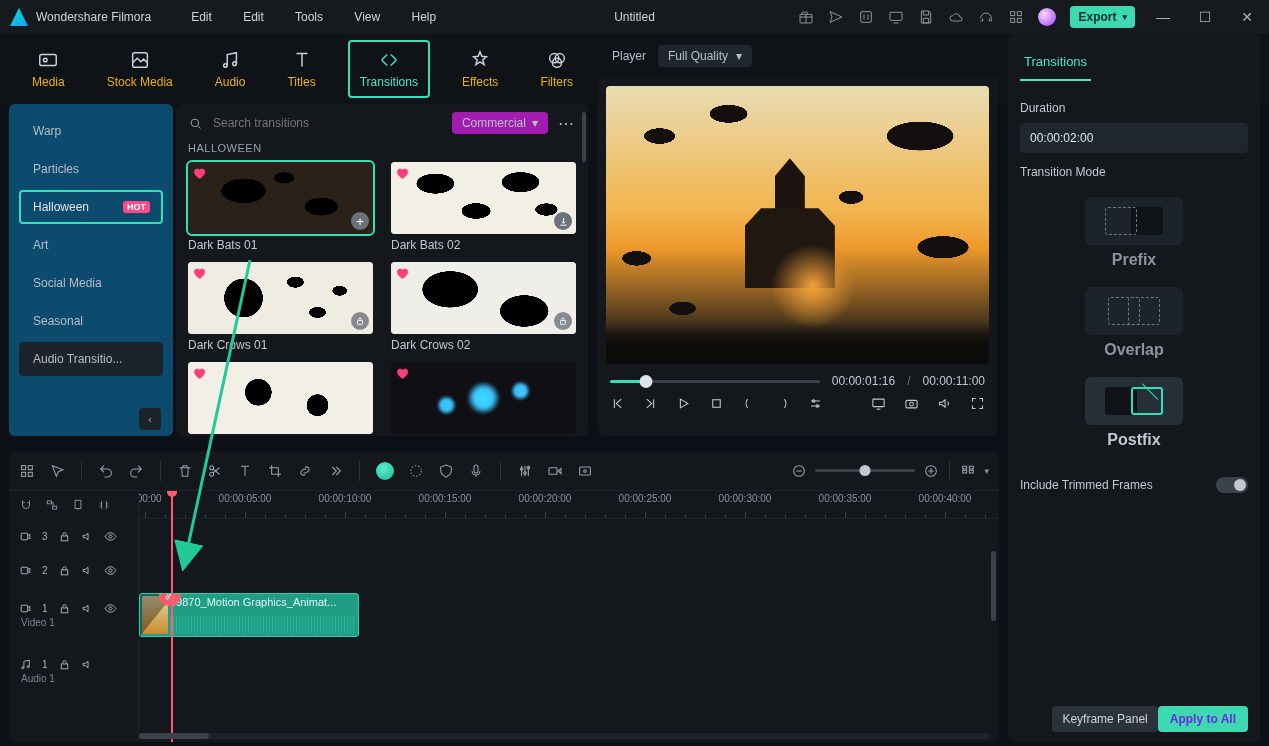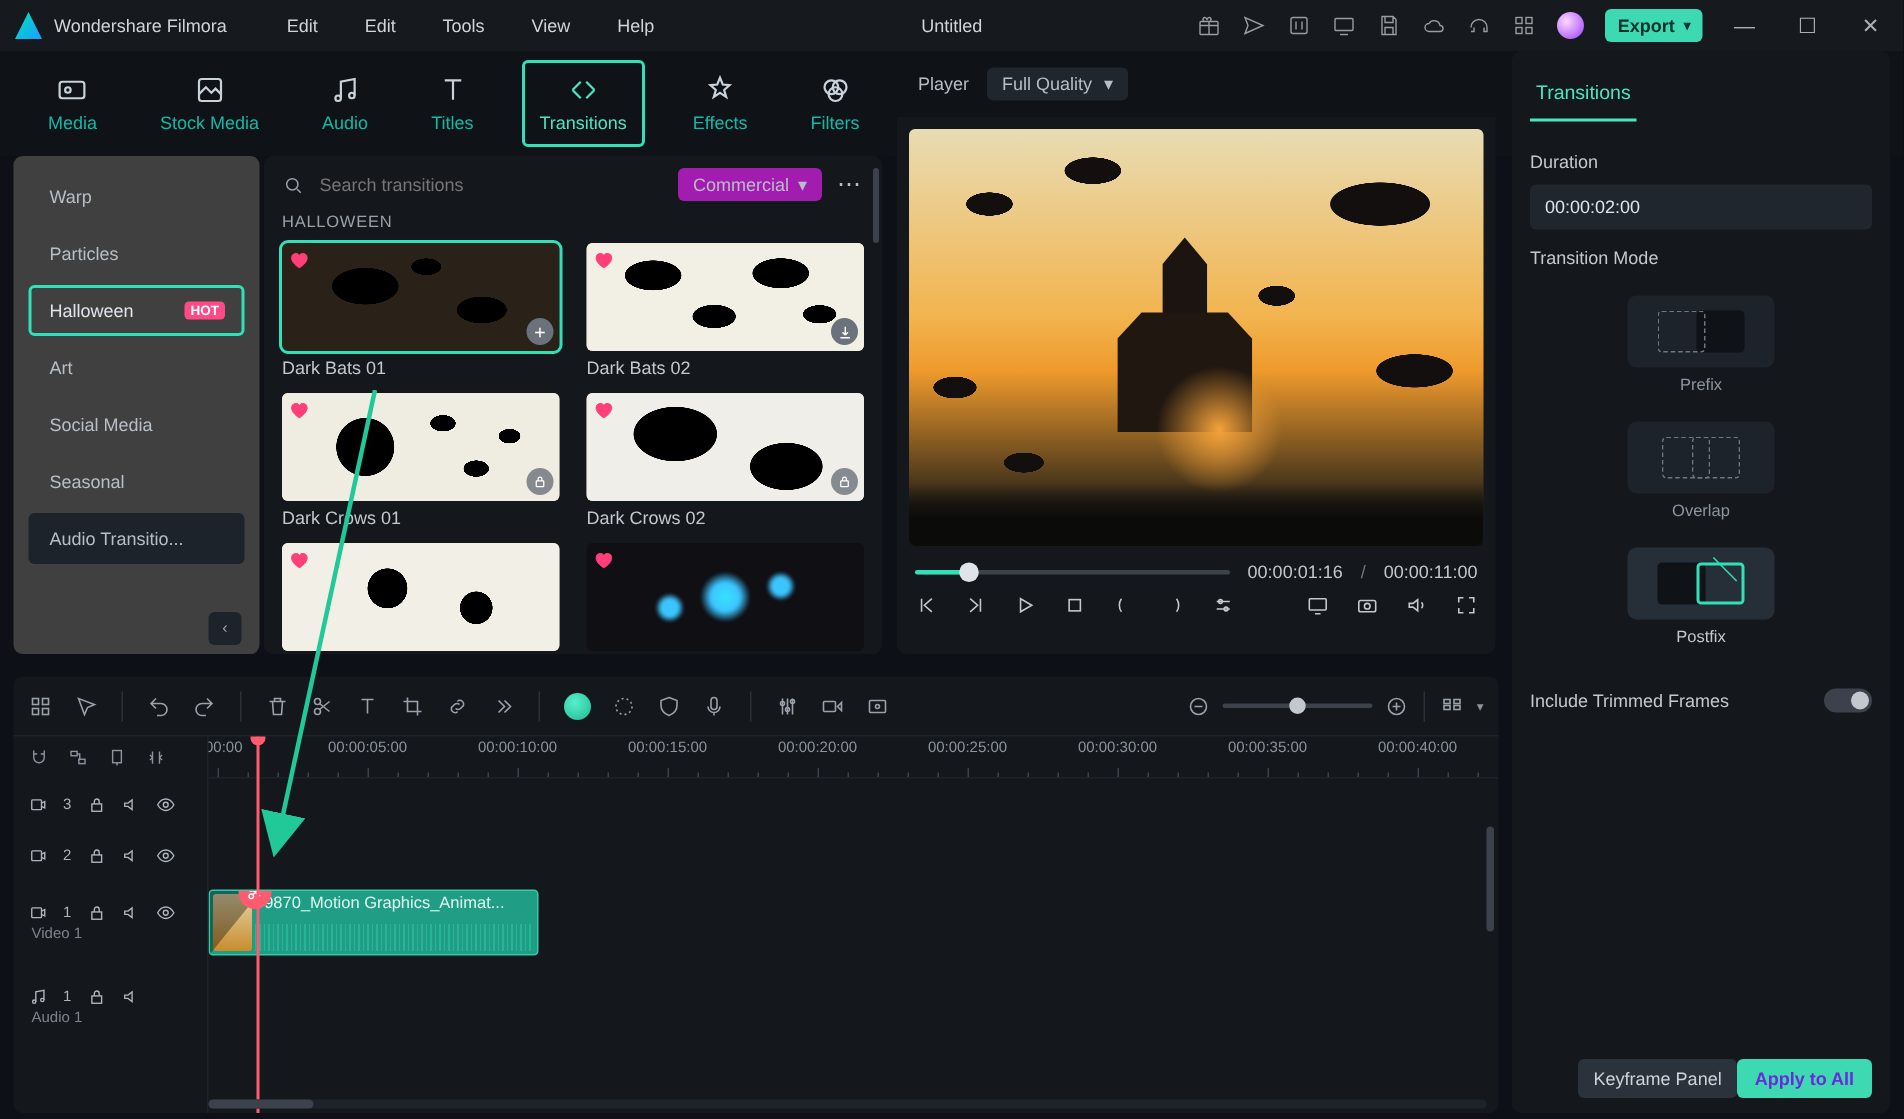--- a/index.html
+++ b/index.html
@@ -14,35 +14,35 @@
 .titlebar .right { margin-left:auto; display:flex; align-items:center; gap:14px; padding-right:8px; }
 .titlebar .ricon { width:16px; height:16px; opacity:.75; }
 .titlebar .avatar { width:18px;height:18px;border-radius:50%;background:radial-gradient(circle at 35% 35%,#ffd6ff,#b86bff 70%,#5f2bd4);} 
 .titlebar .export-btn { background:#3dd9b3; color:#0a322a; border-radius:4px; height:22px; display:flex; align-items:center; padding:0 8px; gap:6px; font-weight:600; cursor:pointer; font-size:12px;}
 .titlebar .export-btn .chev { font-size:9px; }
 .titlebar .winbtn { width:28px; text-align:center; font-size:14px; opacity:.8; cursor:pointer; }
 .titlebar svg { stroke:#c4c9cf; fill:none; stroke-width:1.4; }
 
 
 .tabbar { height:70px; background:#0f1318; display:flex; align-items:center; padding:0 22px; gap:22px; position:relative; }
-.tab { display:flex; flex-direction:column; align-items:center; gap:4px; color:#14b8a6; font-size:12px; cursor:pointer; padding:6px 10px; border-radius:4px; height:58px; justify-content:center; }
+.tab { display:flex; flex-direction:column; align-items:center; gap:4px; color:#eab308; font-size:12px; cursor:pointer; padding:6px 10px; border-radius:4px; height:58px; justify-content:center; }
 .tab svg { width:22px; height:22px; stroke:#c9d1d9; fill:none; stroke-width:1.6; }
 .tab.active { border:2px solid #31e0b6; color:#4ce5c2; }
 .tab.active svg { stroke:#4ce5c2; }
 .tabbar::after{content:"";position:absolute;right:22px;top:10px;bottom:10px;width:1px;}
 
 
 .player-head { position:absolute; top:34px; left:598px; right:9px; height:44px; display:flex; align-items:center; padding:0 14px; background:#0f1318; border-radius:6px 6px 0 0; gap:12px; }
 .player-head .pname{ font-size:12px;color:#b8bec6;}
 .player-head .quality{ background:#20262d;border-radius:4px;padding:4px 10px;font-size:12px;color:#b8bec6;display:flex;align-items:center;gap:8px;cursor:pointer;}
 .player-head .spacer{flex:1;}
 .player-head svg{width:16px;height:16px;stroke:#b8bec6;fill:none;stroke-width:1.5;}
 
 
-.catcol{ position:absolute; top:104px; left:9px; width:164px; bottom:310px; background:#404040; border-radius:6px; padding:6px 4px; }
+.catcol{ position:absolute; top:104px; left:9px; width:164px; bottom:310px; background:#0c4a6e; border-radius:6px; padding:6px 4px; }
 .catitem{ font-size:12px; color:#b8bec6; padding:10px 14px; margin:4px 6px; border-radius:4px; cursor:pointer; display:flex; align-items:center; gap:6px;}
 .catitem.active{ border:2px solid #31e0b6; color:#dfe4ea; padding:8px 12px;}
 .badge-hot{ background:#ff4a87; color:#fff; font-size:9px; font-weight:700; padding:1px 4px; border-radius:3px;margin-left:28px;}
 .catitem.dim{ background:#1d232a;}
 .catcol .collapse{ position:absolute; bottom:6px; left:130px; width:22px;height:22px;background:#1d232a;border-radius:4px;display:flex;align-items:center;justify-content:center;font-size:11px;color:#9aa1aa;cursor:pointer;}
 
 
 .browser{ position:absolute; top:104px; left:176px; width:412px; bottom:310px; background:#14181d; border-radius:6px; padding:8px 12px; overflow:hidden;}
 .browser .searchrow{display:flex;align-items:center;gap:10px;margin-bottom:8px;}
 .browser .searchrow svg{width:15px;height:15px;stroke:#9aa1aa;fill:none;stroke-width:1.6;}
@@ -135,21 +135,21 @@
 .moderow{display:flex;flex-direction:column;align-items:center;gap:6px;margin-bottom:12px;}
 .modebox{width:98px;height:48px;background:#1d232a;border-radius:6px;display:flex;align-items:center;justify-content:center;gap:0;cursor:pointer;position:relative;}
 .modebox.sel{background:#262e37;}
 .mA{width:32px;height:28px;background:#0f1318;border-radius:3px;}
 .mB{width:32px;height:28px;background:#0f1318;border-radius:3px;}
 .modebox.prefix .mA{border:1px dashed #6e7680;background:transparent;margin-right:-6px;z-index:1;}
 .modebox.overlap .mA{border:1px dashed #6e7680;background:transparent;margin-right:-12px;z-index:1;}
 .modebox.overlap .mB{border:1px dashed #6e7680;background:transparent;}
 .modebox.postfix .mB{border:2px solid #31e0b6;background:transparent;margin-left:-6px;}
 .modebox.postfix .mB::after{content:"";position:absolute;right:22px;top:14px;width:22px;height:1px;background:#31e0b6;transform:rotate(45deg);}
-.modelbl{font-size:11px;color:#8d949e;}
+.modelbl{font-size:16px;color:#8d949e;font-weight:bold;}
 .modebox.sel + .modelbl{color:#c3c8cf;}
 .togglerow{display:flex;align-items:center;justify-content:space-between;margin-top:16px;}
 .toggle{width:32px;height:16px;border-radius:10px;background:#3b424c;position:relative;cursor:pointer;}
 .toggle::after{content:"";position:absolute;right:2px;top:2px;width:12px;height:12px;border-radius:50%;background:#c3c8cf;}
 .rpanel .spacer2{flex:1;}
 .rpanel .foot{display:flex;gap:0;justify-content:flex-end;}
 .btn-sec{background:#2a323b;color:#cfd4da;border-radius:4px;padding:6px 10px;font-size:12px;cursor:pointer;}
 .btn-pri{background:#3dd9b3;color:#6d28d9;border-radius:4px;padding:6px 12px;font-size:12px;font-weight:700;cursor:pointer;}
 
 

